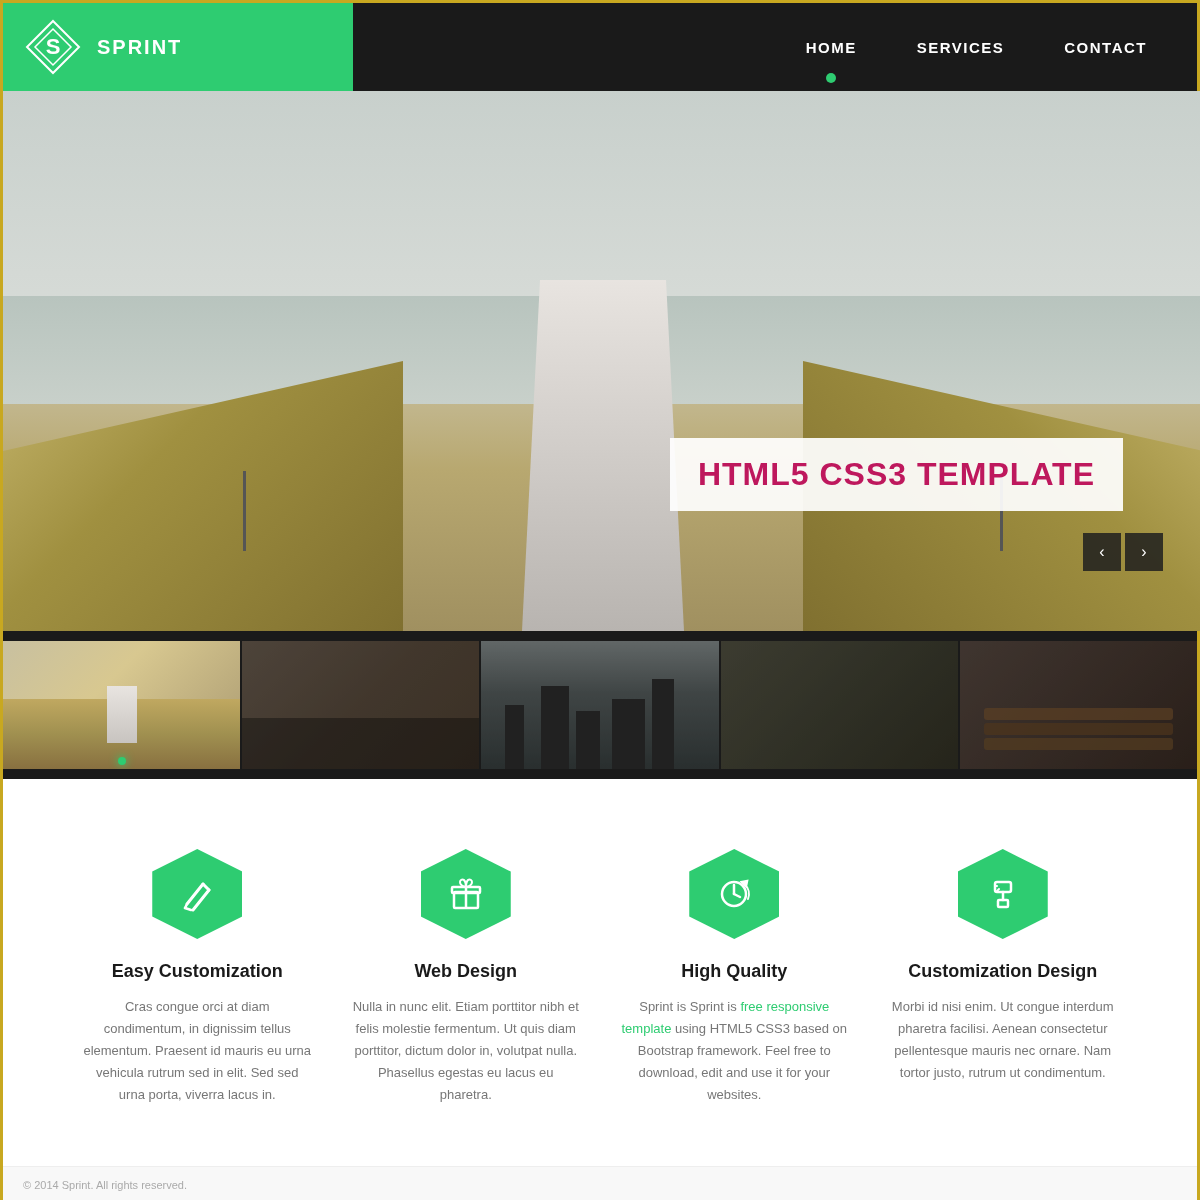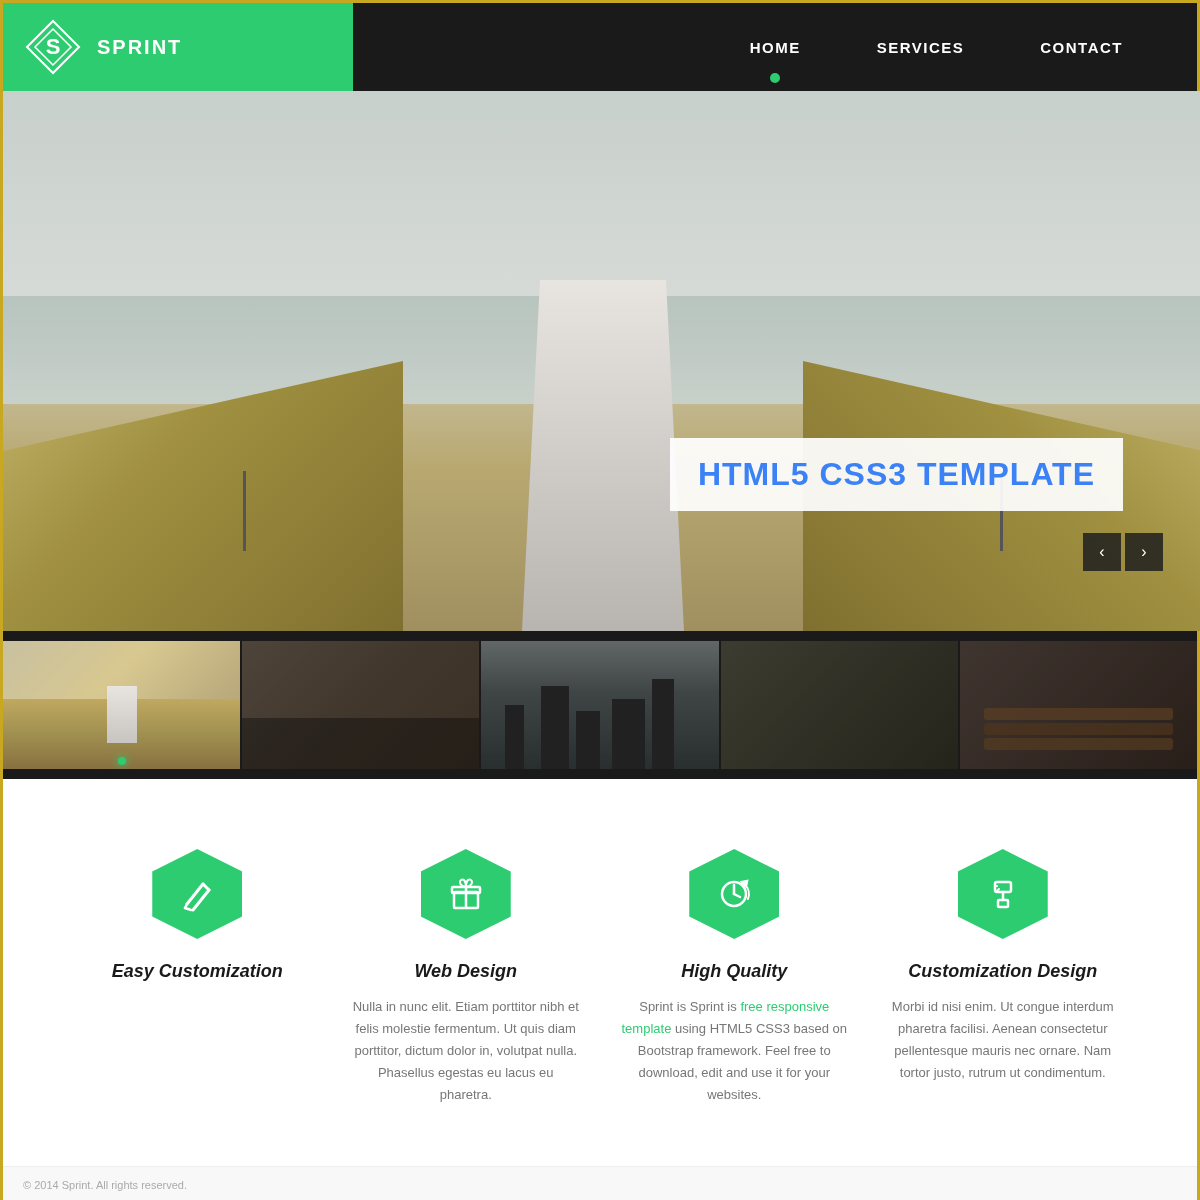--- a/index.html
+++ b/index.html
@@ -37,22 +37,22 @@
       color: #fff;
       font-size: 20px;
       font-weight: 700;
       letter-spacing: 2px;
     }
     .nav-area {
       flex: 1;
       display: flex;
       align-items: flex-end;
       justify-content: flex-end;
-      padding-right: 44px;
-      gap: 16px;
+      padding-right: 20px;
+      gap: 0;
     }
     .nav-item {
       color: #fff;
       font-size: 15px;
       font-weight: 700;
       letter-spacing: 1.5px;
       padding: 0 30px;
       cursor: pointer;
       height: 100%;
       display: flex;
@@ -118,21 +118,21 @@
     .hero-title-box {
       position: absolute;
       bottom: 120px;
       right: 80px;
       background: rgba(255,255,255,0.92);
       padding: 18px 28px;
     }
     .hero-title-text {
       font-size: 32px;
       font-weight: 800;
-      color: #3b82f6;
+      color: #be185d;
       letter-spacing: 1px;
     }
 
     
     .hero-arrows {
       position: absolute;
       bottom: 60px;
       right: 40px;
       display: flex;
       gap: 4px;
@@ -229,21 +229,20 @@
       height: 40px;
       fill: none;
       stroke: #fff;
       stroke-width: 2.5;
     }
     .feature-title {
       font-size: 18px;
       font-weight: 700;
       color: #1a1a1a;
       margin-bottom: 14px;
-      font-style: italic;
     }
     .feature-desc {
       font-size: 13px;
       color: #777;
       line-height: 1.7;
     }
     .feature-desc a {
       color: #2ecc71;
       text-decoration: none;
     }
@@ -376,20 +375,21 @@
         <svg viewBox="0 0 40 40" xmlns="http://www.w3.org/2000/svg">
 
           <line x1="10" y1="30" x2="26" y2="10" stroke="white" stroke-width="3" stroke-linecap="round"></line>
           <line x1="26" y1="10" x2="32" y2="16" stroke="white" stroke-width="3" stroke-linecap="round"></line>
           <line x1="32" y1="16" x2="16" y2="36" stroke="white" stroke-width="3" stroke-linecap="round"></line>
           <line x1="10" y1="30" x2="8" y2="34" stroke="white" stroke-width="2.5" stroke-linecap="round"></line>
           <line x1="14" y1="36" x2="8" y2="34" stroke="white" stroke-width="2.5" stroke-linecap="round"></line>
         </svg>
       </div>
       <div class="feature-title">Easy Customization</div>
+      <div class="feature-desc">Cras congue orci at diam condimentum, in dignissim tellus elementum. Praesent id mauris eu urna vehicula rutrum sed in elit. Sed sed urna porta, viverra lacus in.</div>
     </div>
 
     <div class="feature-item">
       <div class="feature-icon-hex">
         <svg viewBox="0 0 40 40" xmlns="http://www.w3.org/2000/svg">
 
           <rect x="8" y="18" width="24" height="16" rx="1" stroke="white" stroke-width="2.5" fill="none"></rect>
           <rect x="6" y="13" width="28" height="6" rx="1" stroke="white" stroke-width="2.5" fill="none"></rect>
           <line x1="20" y1="13" x2="20" y2="34" stroke="white" stroke-width="2.5"></line>
           <path d="M20 13 C20 13 14 12 14 8 C14 6 16 5 18 6 C19 7 20 10 20 13" stroke="white" stroke-width="2" fill="none"></path>

